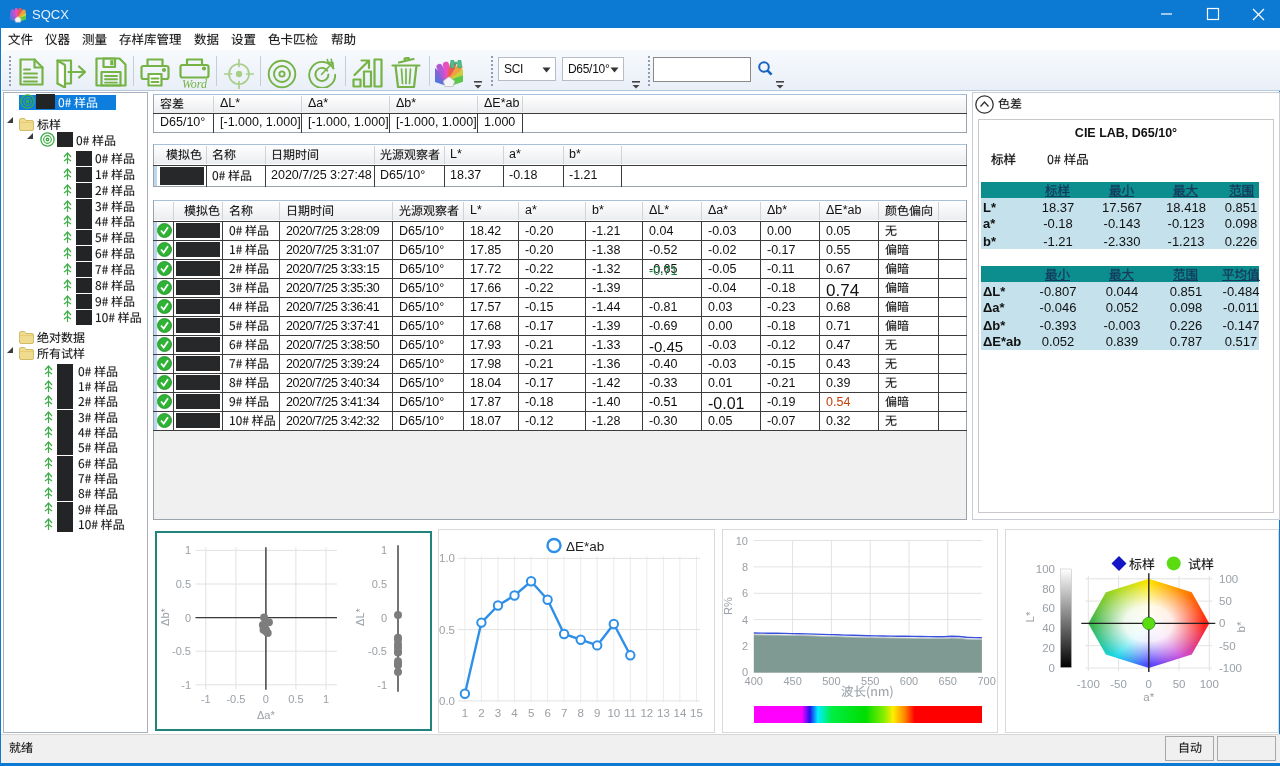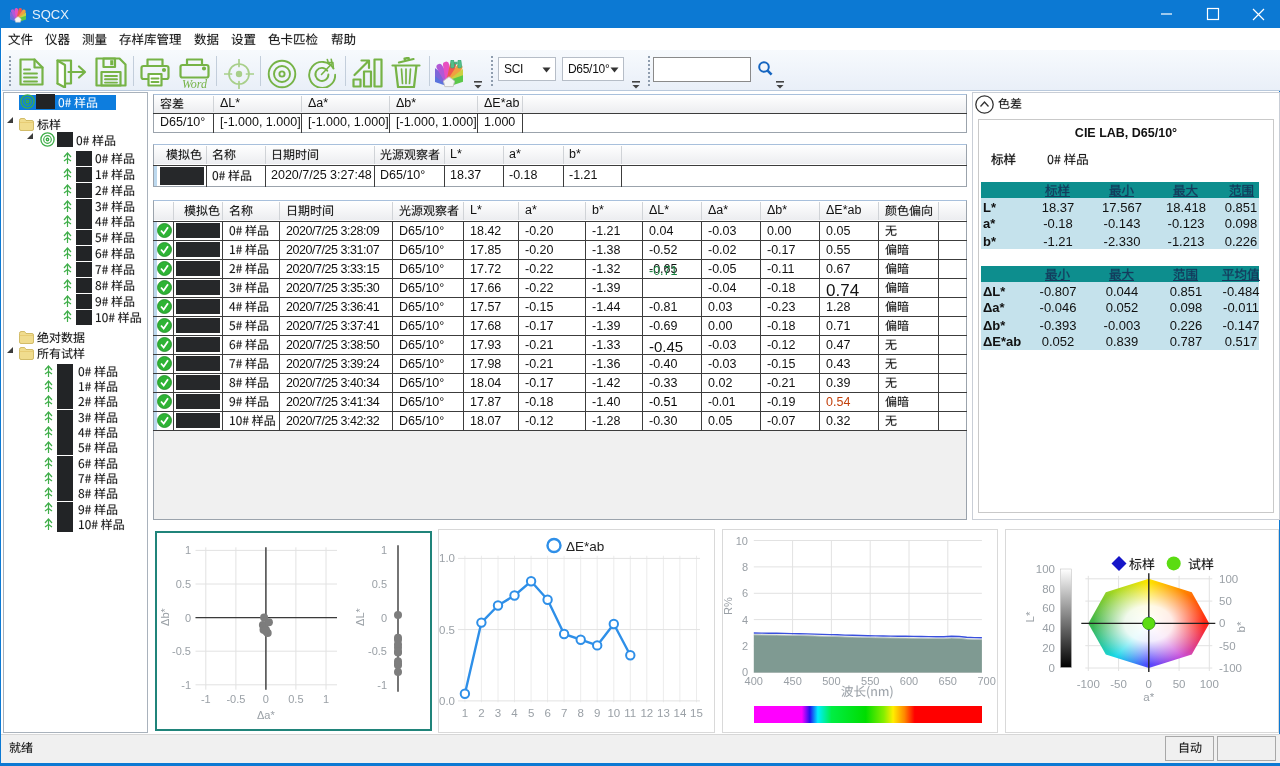--- a/index.html
+++ b/index.html
@@ -1086,21 +1086,21 @@
       </svg>
     </div>
     <div class="abs" style="left:285px;top:299.5px;font-size:12.5px;letter-spacing:-0.45px;color:#111">2020/7/25 3:36:41</div>
     <div class="abs" style="left:398px;top:299.5px;font-size:12.5px;color:#111">D65/10°</div>
     <div class="abs" style="left:469px;top:299.5px;font-size:12.5px;color:#111">17.57</div>
     <div class="abs" style="left:524px;top:299.5px;font-size:12.5px;color:#111">-0.15</div>
     <div class="abs" style="left:591px;top:299.5px;font-size:12.5px;color:#111">-1.44</div>
     <div class="abs" style="left:648px;top:299.5px;font-size:12.5px;color:#111">-0.81</div>
     <div class="abs" style="left:707px;top:299.5px;font-size:12.5px;color:#111">0.03</div>
     <div class="abs" style="left:766px;top:299.5px;font-size:12.5px;color:#111">-0.23</div>
-    <div class="abs" style="left:825px;top:299.5px;font-size:12.5px;color:#111">1.28</div>
+    <div class="abs" style="left:825px;top:299.5px;font-size:12.5px;color:#111">0.68</div>
     <div class="abs" style="left:884px;top:300.0px">
       <svg width="24" height="15" viewBox="0 0 24 15">
         <g transform="translate(0 11) scale(0.0120 -0.0120)" fill="#1a1a1a" stroke="#1a1a1a" stroke-width="9">
           <use href="#u504F" x="0"></use>
           <use href="#u6697" x="1000"></use>
         </g>
       </svg>
     </div>
     <div class="abs" style="left:152.0px;top:334.5px;width:814.0px;height:1px;background:#3c3c3c"></div>
     <svg class="abs" style="left:156px;top:318.0px" width="15" height="15" viewBox="0 0 15 15">
@@ -1214,21 +1214,21 @@
           <use href="#u54C1" x="2334"></use>
         </g>
       </svg>
     </div>
     <div class="abs" style="left:285px;top:375.5px;font-size:12.5px;letter-spacing:-0.45px;color:#111">2020/7/25 3:40:34</div>
     <div class="abs" style="left:398px;top:375.5px;font-size:12.5px;color:#111">D65/10°</div>
     <div class="abs" style="left:469px;top:375.5px;font-size:12.5px;color:#111">18.04</div>
     <div class="abs" style="left:524px;top:375.5px;font-size:12.5px;color:#111">-0.17</div>
     <div class="abs" style="left:591px;top:375.5px;font-size:12.5px;color:#111">-1.42</div>
     <div class="abs" style="left:648px;top:375.5px;font-size:12.5px;color:#111">-0.33</div>
-    <div class="abs" style="left:707px;top:375.5px;font-size:12.5px;color:#111">0.02</div>
+    <div class="abs" style="left:707px;top:375.5px;font-size:12.5px;color:#111">0.01</div>
     <div class="abs" style="left:766px;top:375.5px;font-size:12.5px;color:#111">-0.21</div>
     <div class="abs" style="left:825px;top:375.5px;font-size:12.5px;color:#111">0.39</div>
     <div class="abs" style="left:884px;top:376.0px">
       <svg width="12" height="15" viewBox="0 0 12 15">
         <g transform="translate(0 11) scale(0.0120 -0.0120)" fill="#1a1a1a" stroke="#1a1a1a" stroke-width="9">
           <use href="#u65E0" x="0"></use>
         </g>
       </svg>
     </div>
     <div class="abs" style="left:152.0px;top:410.5px;width:814.0px;height:1px;background:#3c3c3c"></div>
@@ -1246,21 +1246,21 @@
           <use href="#u54C1" x="2334"></use>
         </g>
       </svg>
     </div>
     <div class="abs" style="left:285px;top:394.5px;font-size:12.5px;letter-spacing:-0.45px;color:#111">2020/7/25 3:41:34</div>
     <div class="abs" style="left:398px;top:394.5px;font-size:12.5px;color:#111">D65/10°</div>
     <div class="abs" style="left:469px;top:394.5px;font-size:12.5px;color:#111">17.87</div>
     <div class="abs" style="left:524px;top:394.5px;font-size:12.5px;color:#111">-0.18</div>
     <div class="abs" style="left:591px;top:394.5px;font-size:12.5px;color:#111">-1.40</div>
     <div class="abs" style="left:648px;top:394.5px;font-size:12.5px;color:#000000">-0.51</div>
-    <div class="abs" style="left:707px;top:394.5px;font-size:12px;color:#111">-0.01</div>
+    <div class="abs" style="left:707px;top:394.5px;font-size:16px;color:#111">-0.01</div>
     <div class="abs" style="left:766px;top:394.5px;font-size:12.5px;color:#111">-0.19</div>
     <div class="abs" style="left:825px;top:394.5px;font-size:12.5px;color:#c2410c">0.54</div>
     <div class="abs" style="left:884px;top:395.0px">
       <svg width="24" height="15" viewBox="0 0 24 15">
         <g transform="translate(0 11) scale(0.0120 -0.0120)" fill="#1a1a1a" stroke="#1a1a1a" stroke-width="9">
           <use href="#u504F" x="0"></use>
           <use href="#u6697" x="1000"></use>
         </g>
       </svg>
     </div>

